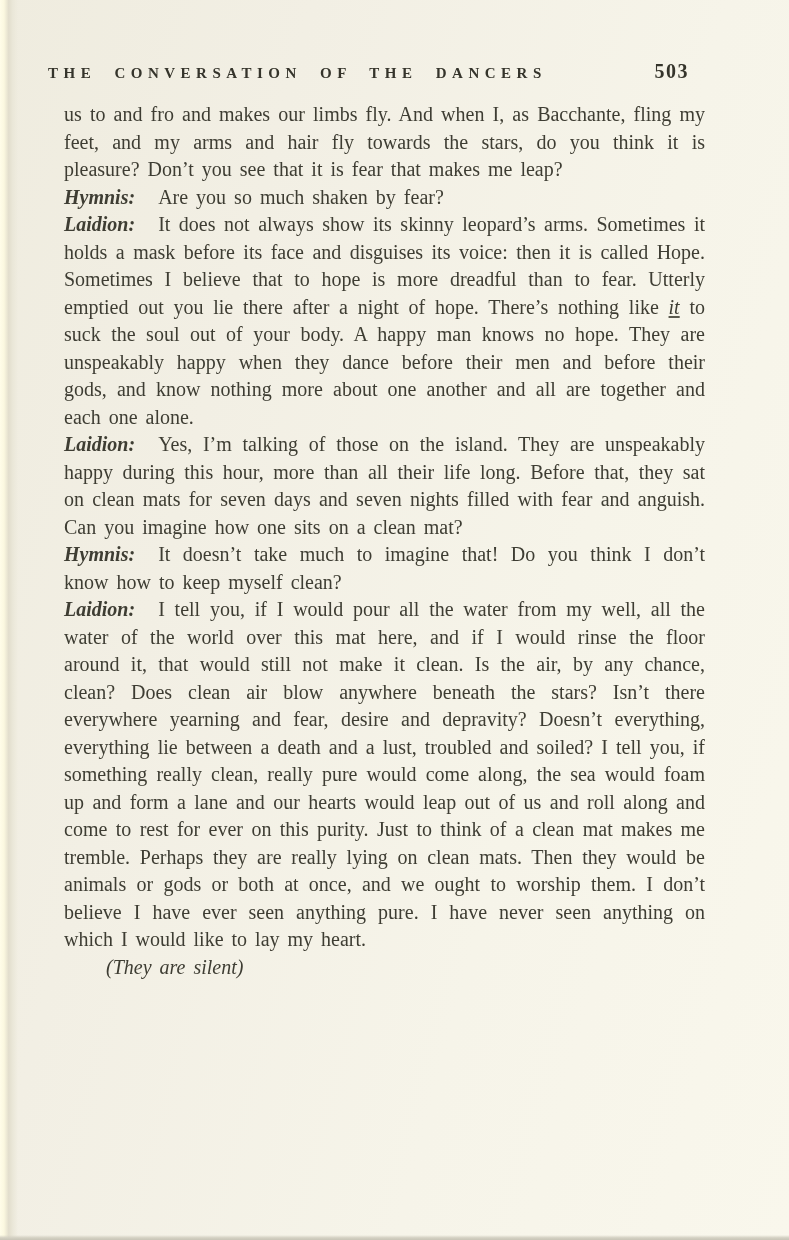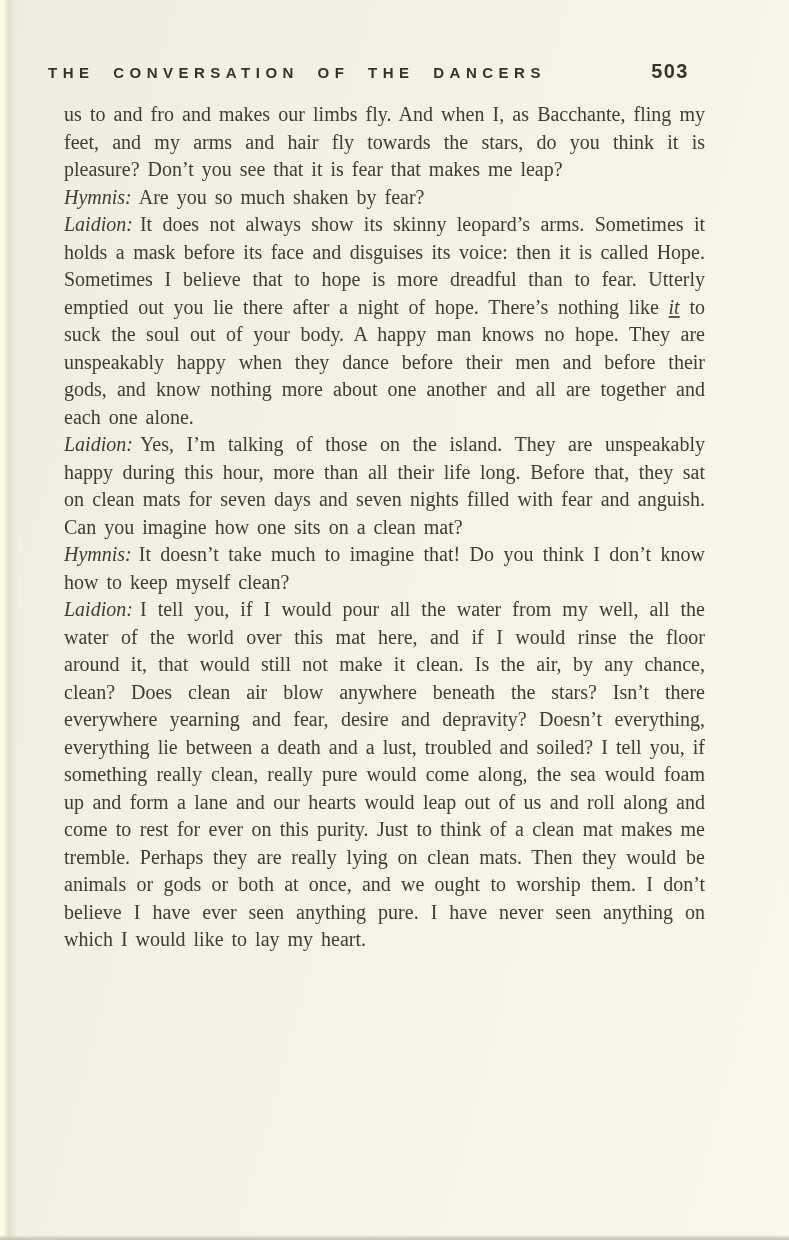--- a/index.html
+++ b/index.html
@@ -34,21 +34,21 @@
     background: linear-gradient(to bottom, rgba(214,211,199,0) 0%, #d4d1c3 55%, #c7c4b6 100%);
   }
   .running-head {
     position: absolute;
     top: 60px;
     left: 48px;
     width: 641px;
     display: flex;
     justify-content: space-between;
     align-items: baseline;
-    font-family: Liberation Sans, sans-serif;
+    font-family: Liberation Serif, serif;
     font-weight: 700;
     color: #35342b;
     text-align: right;
   }
   .running-title {
     font-size: 15px;
     letter-spacing: 5.5px;
     word-spacing: 9px;
     white-space: nowrap;
   }
@@ -64,21 +64,22 @@
     font-size: 20px;
     line-height: 27.5px;
     word-spacing: 3px;
     text-align: justify;
   }
   .turn {
     margin: 0;
   }
   .speaker {
     font-style: italic;
-    margin-right: 7px;
+    margin-right: 23px;
+    font-weight: bold;
   }
   .turn.stage {
     text-align: left;
     text-indent: 42px;
     font-style: italic;
   }
   .marked {
     text-decoration: underline;
     text-decoration-thickness: 2px;
     text-underline-offset: 2px;
@@ -98,14 +99,15 @@
     <span class="running-pagenum">503</span>
   </div>
 
   <div class="dialogue">
       <p class="turn">us to and fro and makes our limbs fly. And when I, as Bacchante, fling my feet, and my arms and hair fly towards the stars, do you think it is pleasure? Don’t you see that it is fear that makes me leap?</p>
       <p class="turn"><span class="speaker">Hymnis:</span>Are you so much shaken by fear?</p>
       <p class="turn"><span class="speaker">Laidion:</span>It does not always show its skinny leopard’s arms. Sometimes it holds a mask before its face and disguises its voice: then it is called Hope. Sometimes I believe that to hope is more dreadful than to fear. Utterly emptied out you lie there after a night of hope. There’s nothing like <span class="marked">it</span> to suck the soul out of your body. A happy man knows no hope. They are unspeakably happy when they dance before their men and before their gods, and know nothing more about one another and all are together and each one alone.</p>
       <p class="turn"><span class="speaker">Laidion:</span>Yes, I’m talking of those on the island. They are unspeakably happy during this hour, more than all their life long. Before that, they sat on clean mats for seven days and seven nights filled with fear and anguish. Can you imagine how one sits on a clean mat?</p>
       <p class="turn"><span class="speaker">Hymnis:</span>It doesn’t take much to imagine that! Do you think I don’t know how to keep myself clean?</p>
       <p class="turn"><span class="speaker">Laidion:</span>I tell you, if I would pour all the water from my well, all the water of the world over this mat here, and if I would rinse the floor around it, that would still not make it clean. Is the air, by any chance, clean? Does clean air blow anywhere beneath the stars? Isn’t there everywhere yearning and fear, desire and depravity? Doesn’t everything, everything lie between a death and a lust, troubled and soiled? I tell you, if something really clean, really pure would come along, the sea would foam up and form a lane and our hearts would leap out of us and roll along and come to rest for ever on this purity. Just to think of a clean mat makes me tremble. Perhaps they are really lying on clean mats. Then they would be animals or gods or both at once, and we ought to worship them. I don’t believe I have ever seen anything pure. I have never seen anything on which I would like to lay my heart.</p>
+      <p class="turn stage">(They are silent)</p>
     </div>
 </div>
 
 </body></html>

